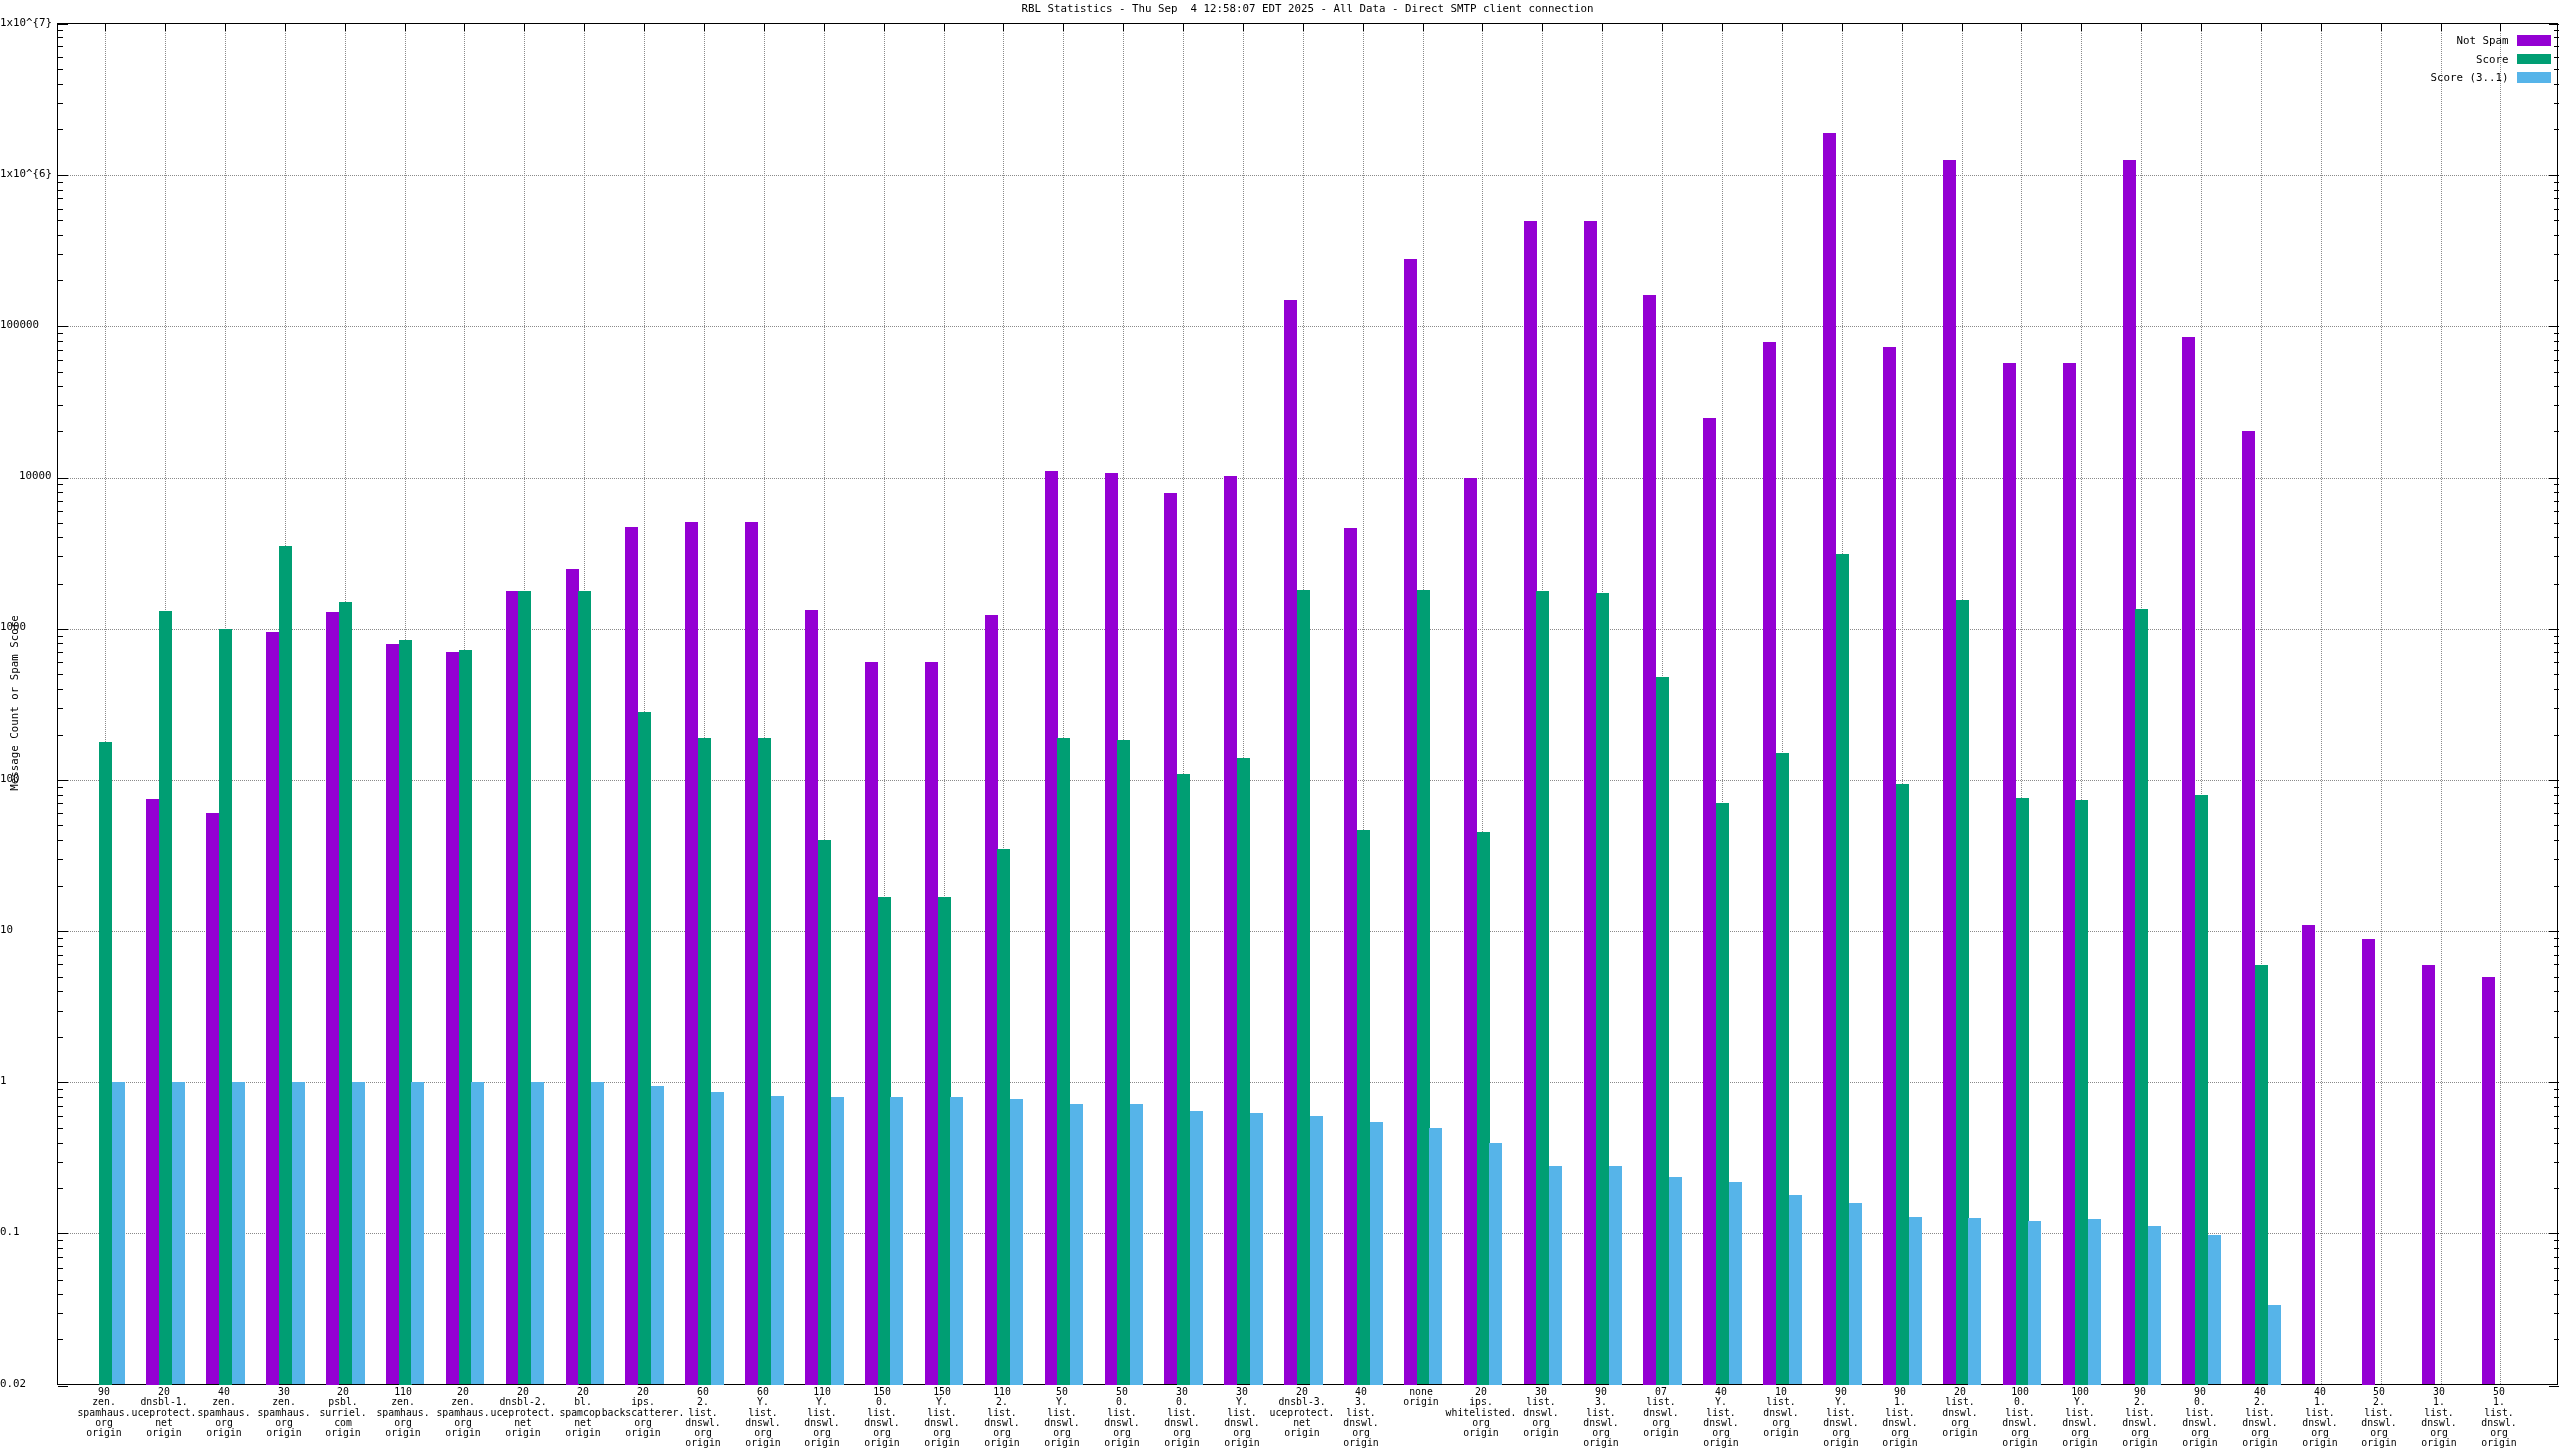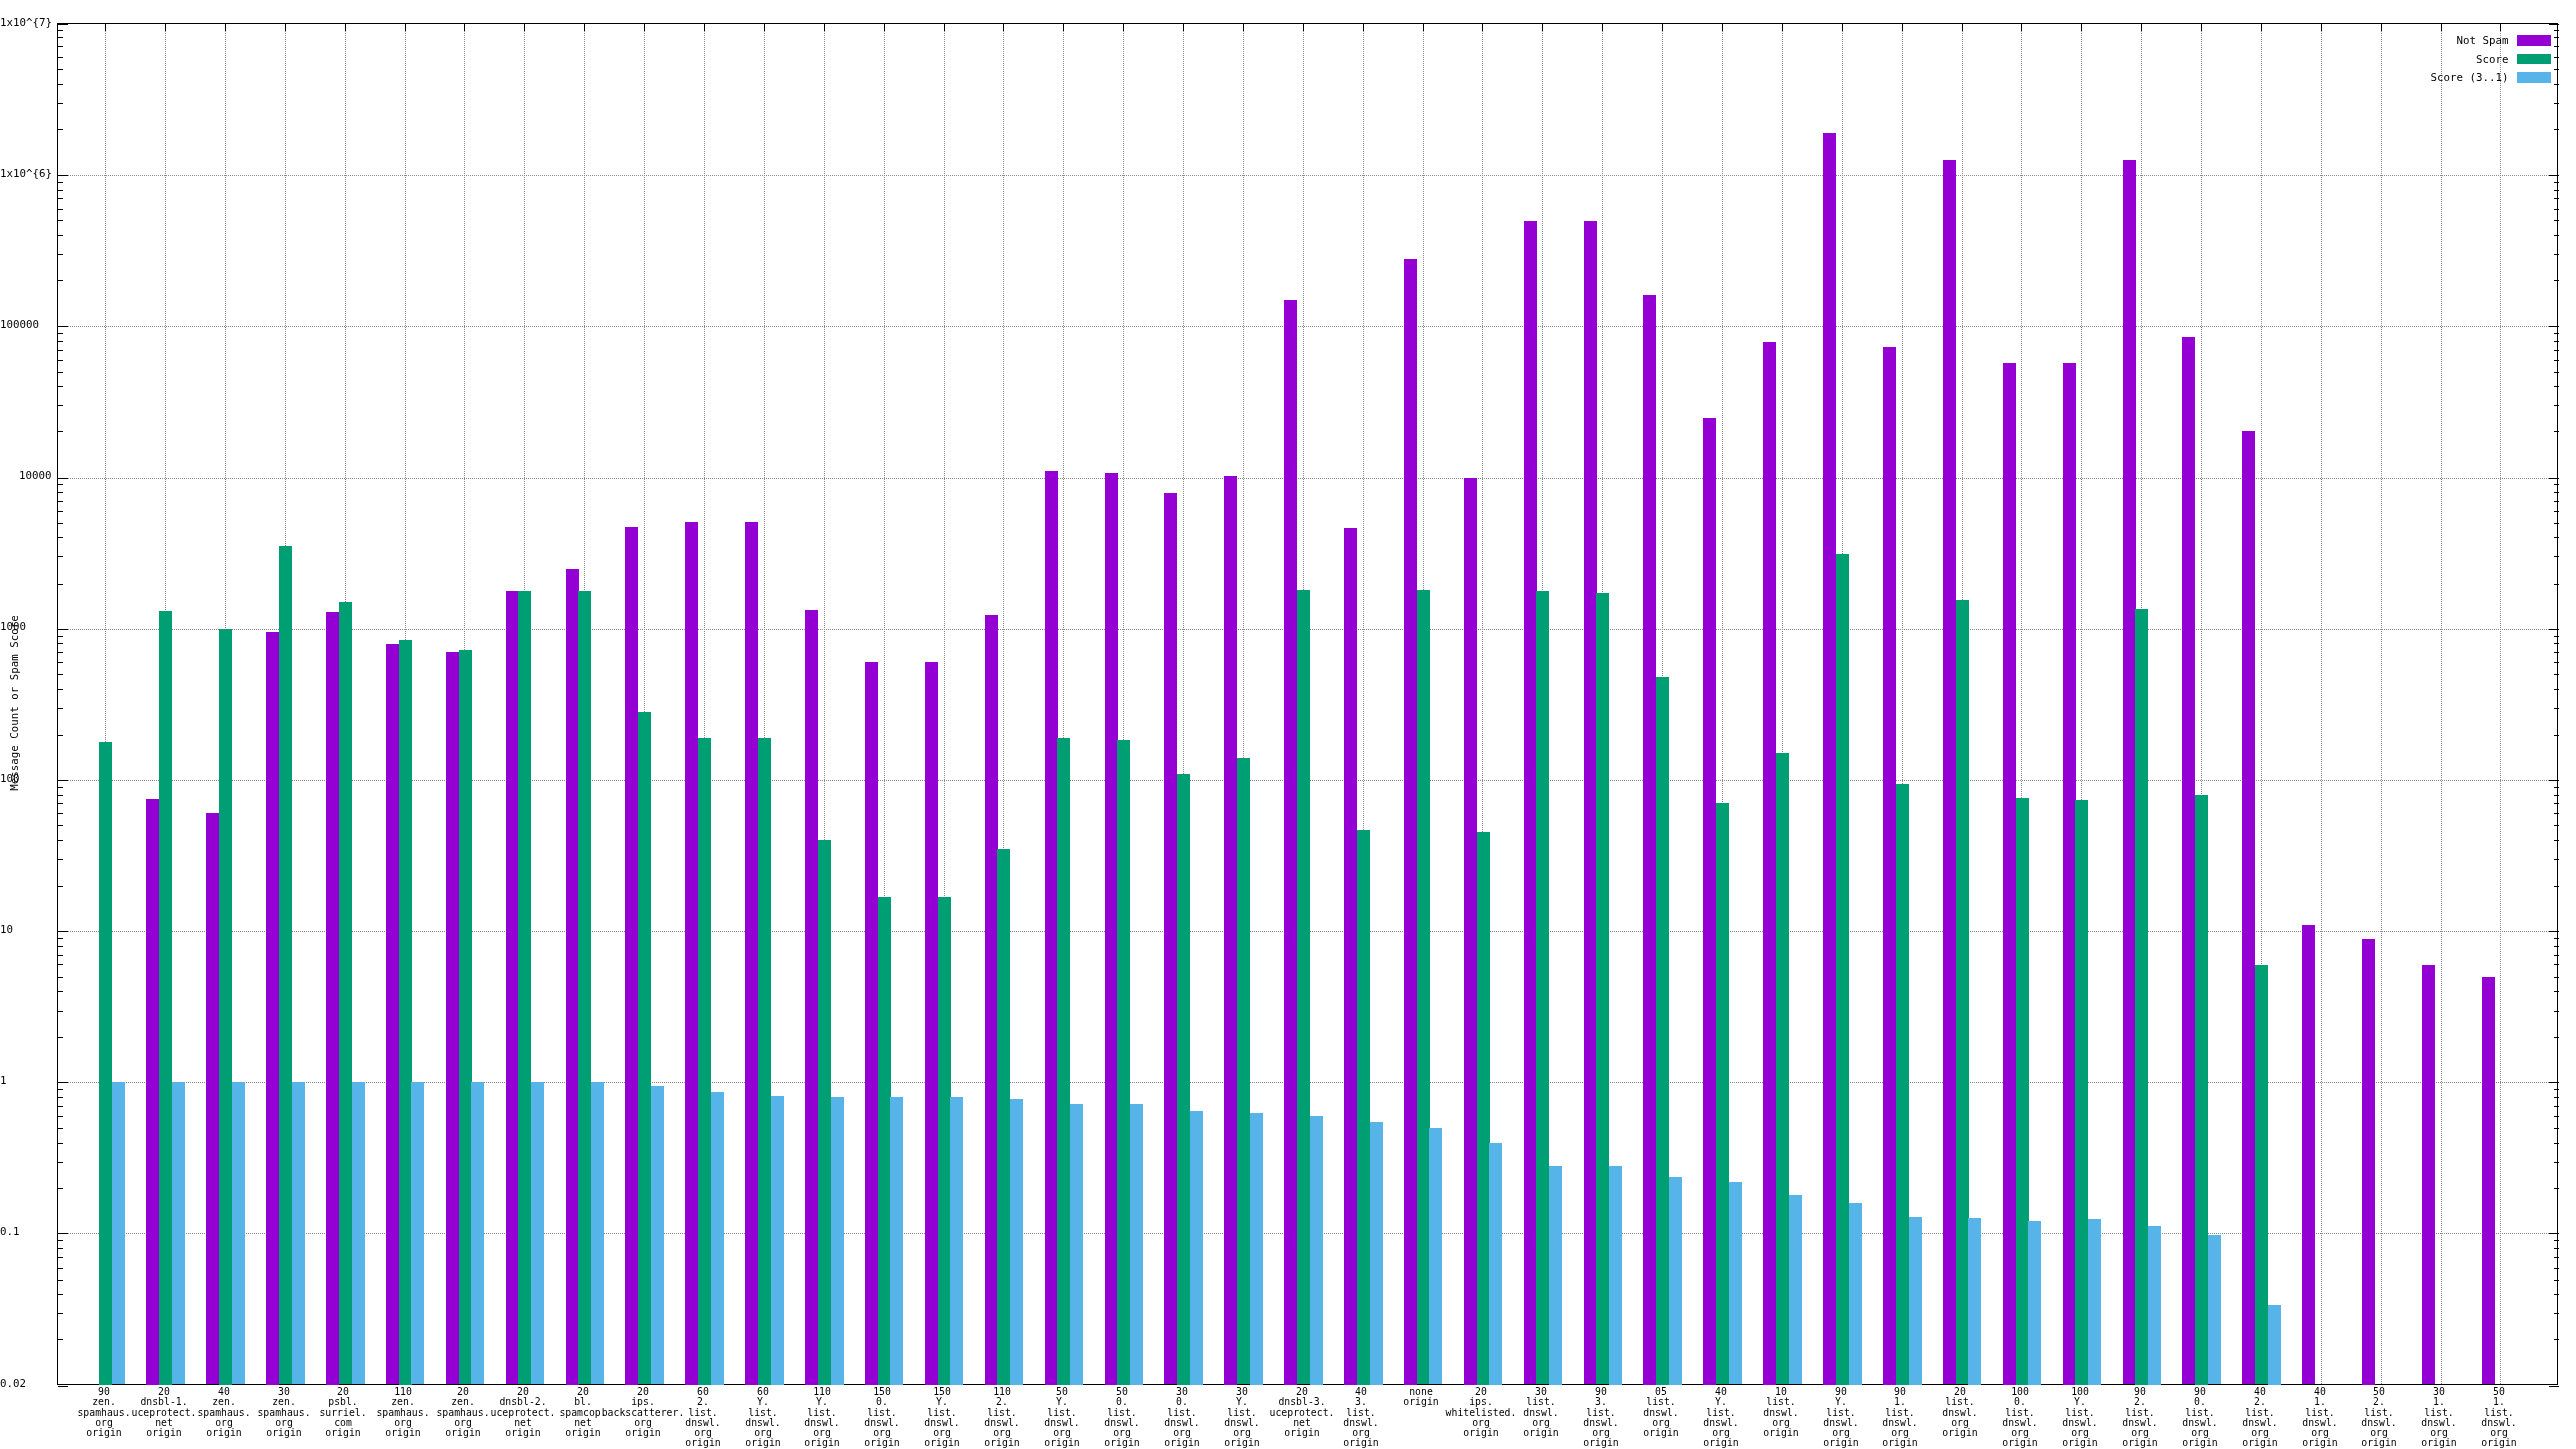--- a/index.html
+++ b/index.html
@@ -19,20 +19,21 @@
   .xtl{position:absolute;width:88px;text-align:center;font-size:9.8px;line-height:10.3px;white-space:pre-line}
   .legend{position:absolute;top:31px;right:25.5px}
   .legend-row{display:flex;justify-content:flex-end;align-items:center;height:18.7px}
   .legend-label{font-size:10.8px;margin-right:7.9px}
   .legend-swatch{width:34px;height:10.8px;display:inline-block}
 </style>
 </head>
 <body>
 
 <div class="chart">
+  <div class="title">RBL Statistics - Thu Sep  4 12:58:07 EDT 2025 - All Data - Direct SMTP client connection</div>
   <div class="ylabel">Message Count or Spam Score</div>
   <div class="plot" id="plot">
       <div class="gridh" style="top: 1209px;"></div>
       <div class="gridh" style="top: 1058px;"></div>
       <div class="gridh" style="top: 907px;"></div>
       <div class="gridh" style="top: 756px;"></div>
       <div class="gridh" style="top: 605px;"></div>
       <div class="gridh" style="top: 454px;"></div>
       <div class="gridh" style="top: 302px;"></div>
       <div class="gridh" style="top: 151px;"></div>
@@ -554,21 +555,21 @@
 list.
 dnswl.
 org
 origin</div>
     <div class="xtl" style="left: 1557px; top: 1387px;">90
 3.
 list.
 dnswl.
 org
 origin</div>
-    <div class="xtl" style="left: 1617px; top: 1387px;">05
+    <div class="xtl" style="left: 1617px; top: 1387px;">07
 list.
 dnswl.
 org
 origin</div>
     <div class="xtl" style="left: 1677px; top: 1387px;">40
 Y.
 list.
 dnswl.
 org
 origin</div>

